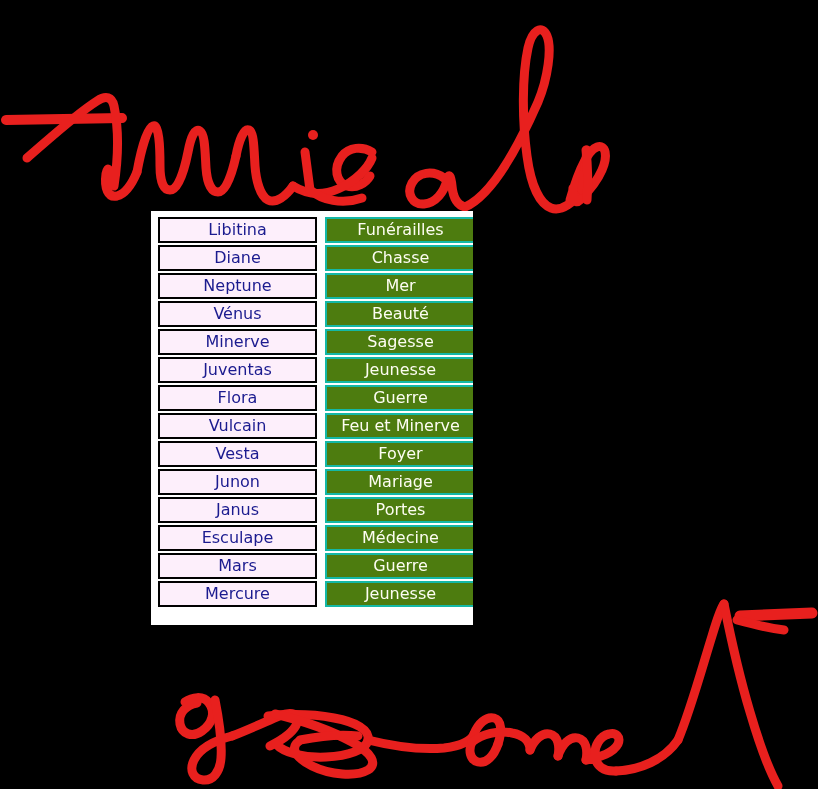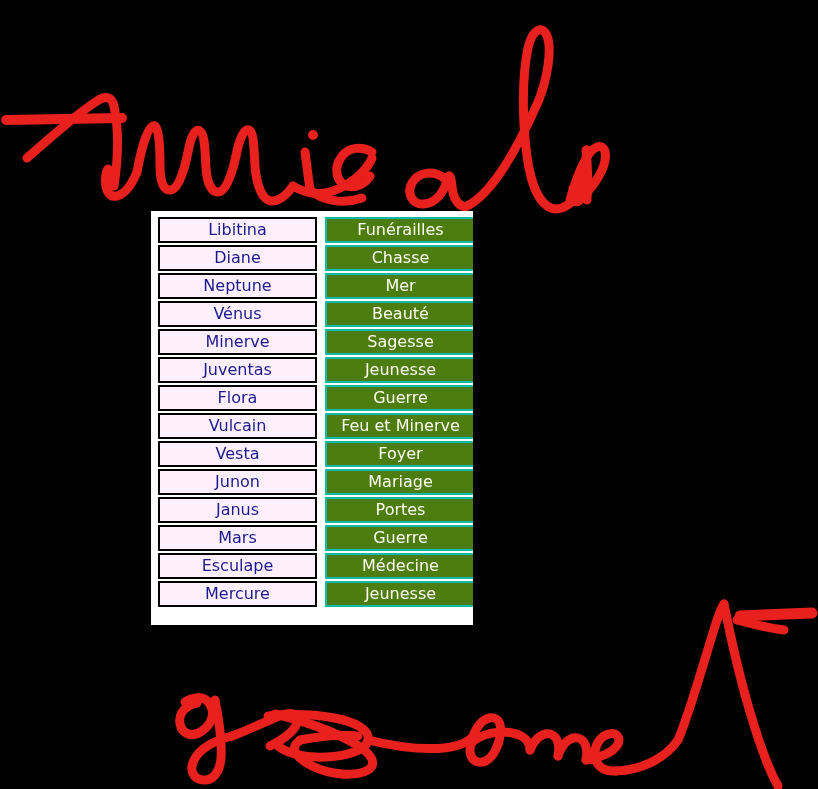--- a/index.html
+++ b/index.html
@@ -220,28 +220,28 @@
             <td class="deity">Junon</td>
             <td class="gap"></td>
             <td class="domain">Mariage</td>
           </tr>
           <tr>
             <td class="deity">Janus</td>
             <td class="gap"></td>
             <td class="domain">Portes</td>
           </tr>
           <tr>
+            <td class="deity">Esculape</td>
+            <td class="gap"></td>
+            <td class="domain">Médecine</td>
+          </tr>
+          <tr>
             <td class="deity">Mars</td>
             <td class="gap"></td>
             <td class="domain">Guerre</td>
-          </tr>
-          <tr>
-            <td class="deity">Esculape</td>
-            <td class="gap"></td>
-            <td class="domain">Médecine</td>
           </tr>
           <tr>
             <td class="deity">Mercure</td>
             <td class="gap"></td>
             <td class="domain">Jeunesse</td>
           </tr>
         </tbody>
     </table>
   </div>
 

